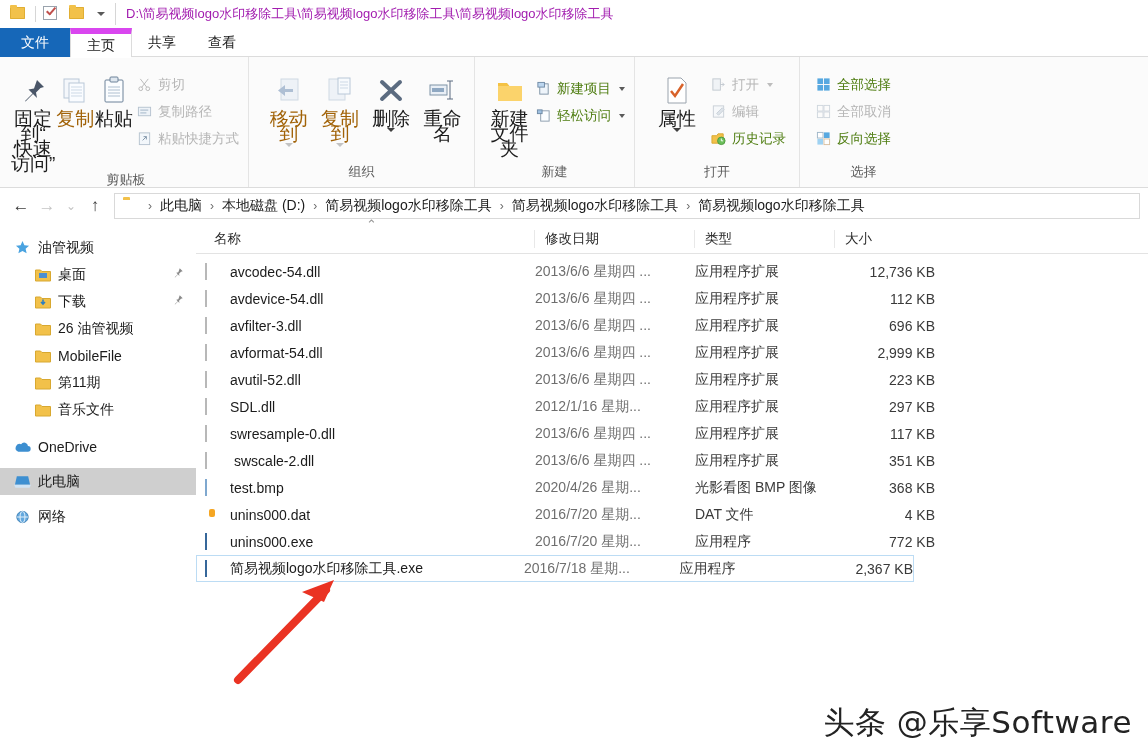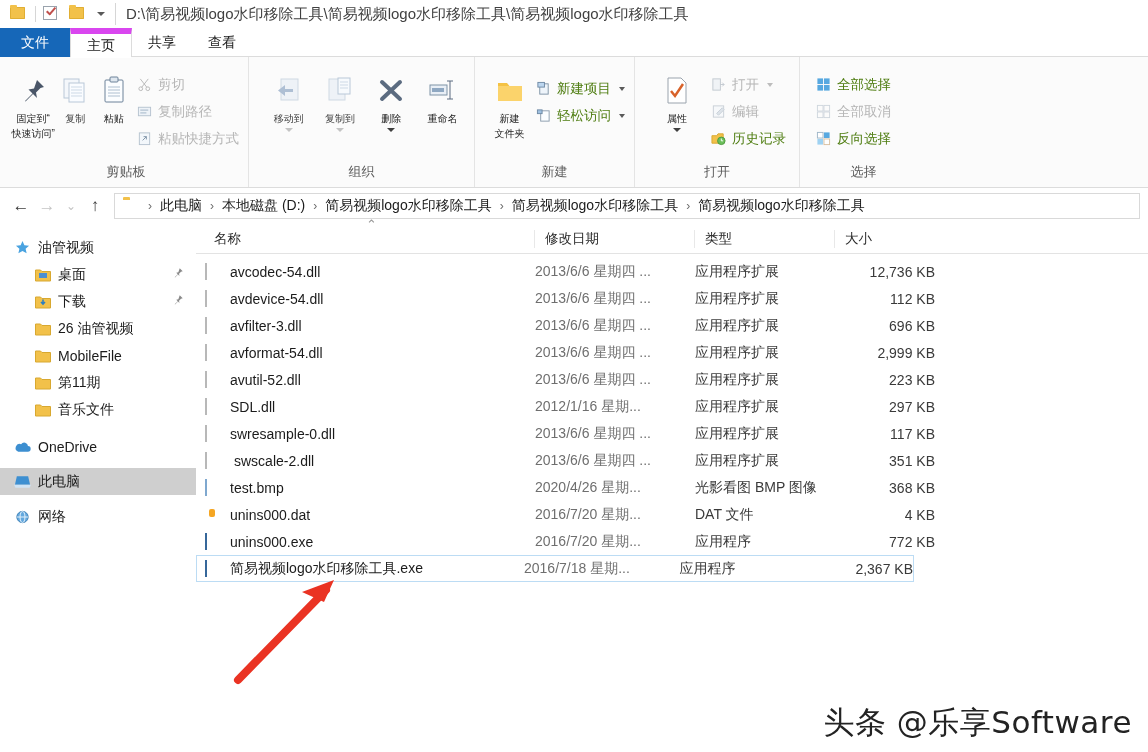--- a/index.html
+++ b/index.html
@@ -39,21 +39,21 @@
     content:""; position:absolute; left:4px; top:3px; width:9px; height:2px;
     background:#c0504d; transform: rotate(-50deg);
   }
   .qat-sep { width:1px; height:16px; background:#d6d6d6; margin:0 3px; }
   .qat-caret {
     width: 0; height: 0; border-left: 4px solid transparent;
     border-right: 4px solid transparent; border-top: 4px solid #5a5a5a;
     margin: 0 8px 0 6px;
   }
   .title-divider { width:1px; height:22px; background:#d6d6d6; margin:0 10px 0 2px; }
-  .title-path { font-size: 15px; color: #404040; white-space: nowrap; }
+  .title-path { font-size: 13px; color: #a21caf; white-space: nowrap; }
 
   
   .tabstrip { height: 29px; display: flex; align-items: stretch; background:#fff; position:relative; }
   .tabstrip:after {
     content:""; position:absolute; left:0; right:0; bottom:0; height:1px; background:#dcdcdc;
   }
   .tab {
     display: flex; align-items: center; justify-content: center;
     font-size: 14px; color: #1b1b1b; padding: 0 16px; cursor: default;
     position: relative; z-index: 2;
@@ -73,23 +73,23 @@
     display: flex; align-items: stretch; padding-left: 4px; position: relative;
   }
   .rgroup { display:flex; flex-direction:column; position:relative; padding: 4px 6px 0 6px; }
   .rgroup + .rgroup { border-left: 1px solid #e4e4e4; }
   .rgroup-body { flex:1; display:flex; align-items:flex-start; padding-top:4px; }
   .rgroup-title {
     text-align:center; font-size: 13px; color: #5a5a5a; padding-bottom: 6px;
   }
   .bigbtn {
     width: 60px; display:flex; flex-direction:column; align-items:center;
-    padding-top: 6px; font-size: 10px; color:#1b1b1b; line-height: 15px; text-align:center;
-  }
-  .bigbtn.dim { color:#404040; }
+    padding-top: 6px; font-size: 19px; color:#1b1b1b; line-height: 15px; text-align:center;
+  }
+  .bigbtn.dim { color:#a16207; }
   .bigbtn .ico { height: 40px; display:flex; align-items:center; justify-content:center; }
   .smallcol { display:flex; flex-direction:column; justify-content:center; padding-top:6px; }
   .smallbtn {
     display:flex; align-items:center; gap:5px; font-size:13.5px; color:#4d7c0f;
     height: 27px; padding: 0 3px; white-space:nowrap;
   }
   .smallbtn.dim { color:#b6b6b6; }
   .smallbtn .sico { width:17px; height:17px; display:flex; align-items:center; justify-content:center; flex:none;}
   .dd-caret {
     width: 0; height: 0; border-left: 3.5px solid transparent;

